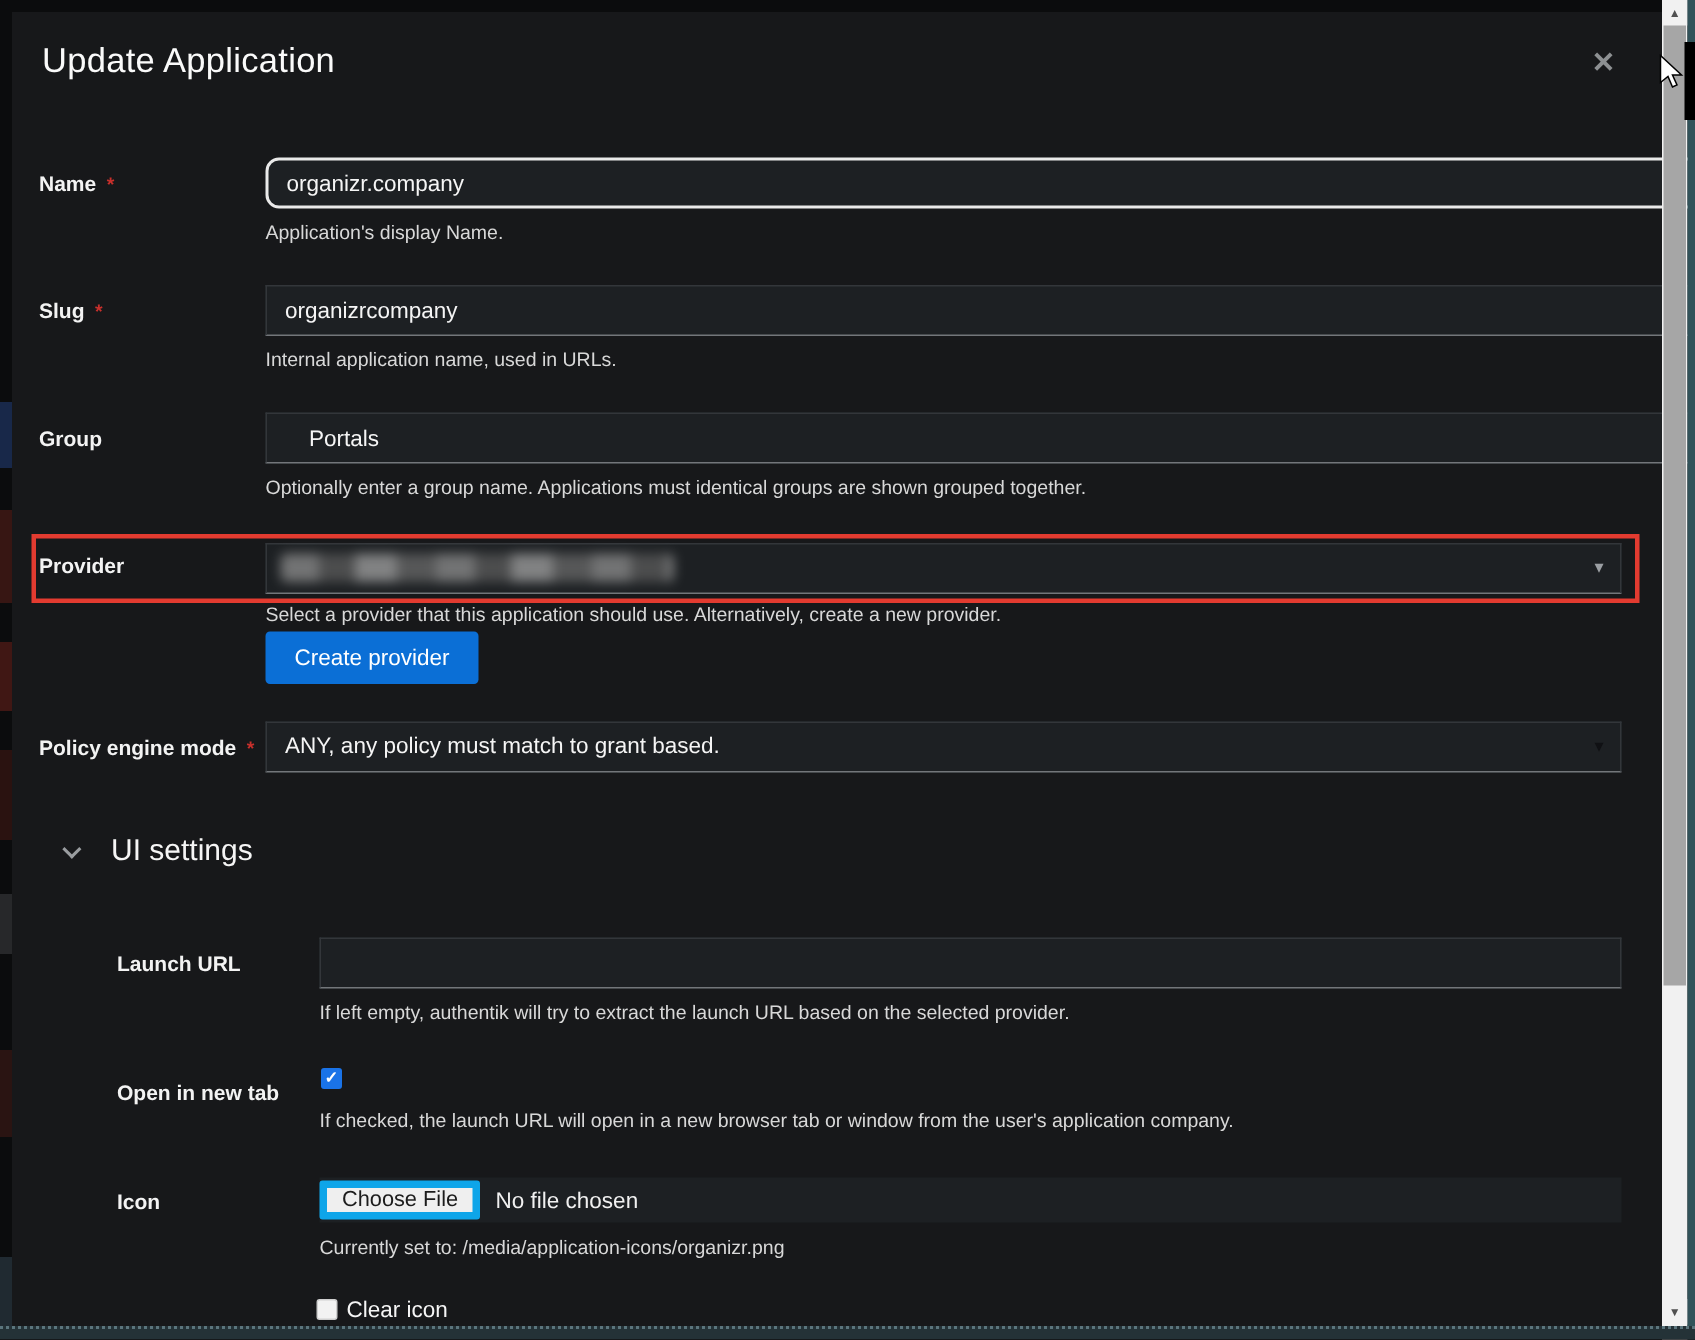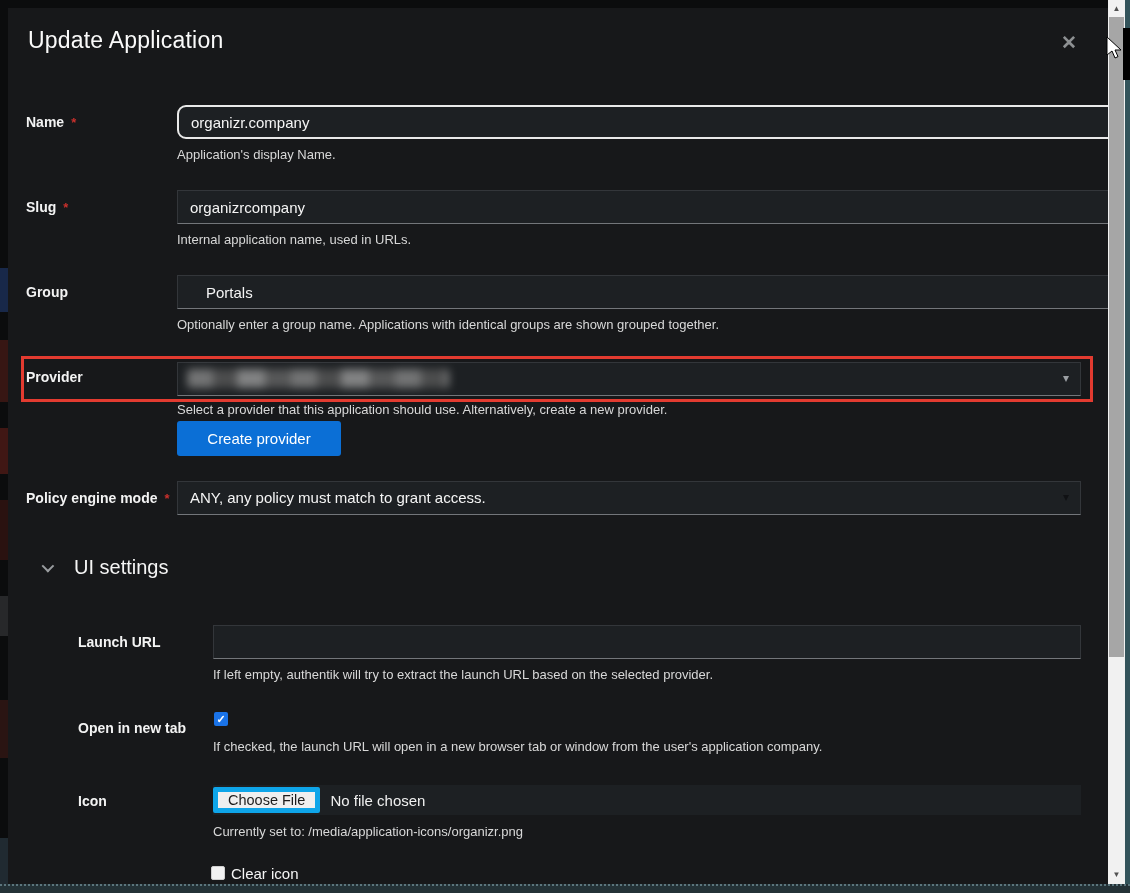--- a/index.html
+++ b/index.html
@@ -90,21 +90,21 @@
   .annotation-box {
     position: absolute; left: 13px; top: 348px;
     width: 1072px; height: 46px;
     border: 3px solid #e33b30;
     pointer-events: none;
     z-index: 3;
   }
 
   .primary-btn {
     position: absolute; left: 169px; top: 413px;
-    width: 164px; height: 35px;
+    width: 142px; height: 35px;
     background: #0b6fd6; color: #ffffff;
     border: none; border-radius: 3px;
     font-size: 15px; font-family: "Liberation Sans", sans-serif;
     cursor: pointer;
   }
 
   
   .section-toggle {
     position: absolute; left: 34px; top: 548px;
     display: flex; align-items: center; gap: 23px;
@@ -222,37 +222,37 @@
   <div class="help-text" style="top:139px">Application's display Name.</div>
 
   <div class="field-label" style="top:191px">
     <span>Slug</span><span class="req">*</span>
   </div>
   <input class="text-input" style="top: 182px;" value="organizrcompany">
   <div class="help-text" style="top:224px">Internal application name, used in URLs.</div>
 
   <div class="field-label" style="top:276px">Group</div>
   <input class="text-input" style="top: 267px; padding-left: 28px;" value="Portals">
-  <div class="help-text" style="top:309px">Optionally enter a group name. Applications with identical groups are shown grouped together.</div>
+  <div class="help-text" style="top:309px">Optionally enter a group name. Applications must identical groups are shown grouped together.</div>
 
   <div class="annotation-box"></div>
   <div class="field-label" style="top:361px">Provider</div>
   <div class="select-wrap" style="top:354px">
     <div class="select-input"></div>
     <div class="redacted-blob"></div>
     <span class="caret light">▾</span>
   </div>
   <div class="help-text" style="top:394px">Select a provider that this application should use. Alternatively, create a new provider.</div>
   <button class="primary-btn">Create provider</button>
 
   <div class="field-label" style="top:482px">
     <span>Policy engine mode</span><span class="req">*</span>
   </div>
   <div class="select-wrap" style="top:473px">
-    <div class="select-input" style="line-height:32px;">ANY, any policy must match to grant access.</div>
+    <div class="select-input" style="line-height:32px;">ANY, any policy must match to grant based.</div>
     <span class="caret dark">▾</span>
   </div>
 
   <button class="section-toggle">
     <span class="chevron"></span>
     <span>UI settings</span>
   </button>
 
   <div class="field-label sub-label" style="top:626px">Launch URL</div>
   <input class="text-input sub-input" style="top: 617px;" value="">

